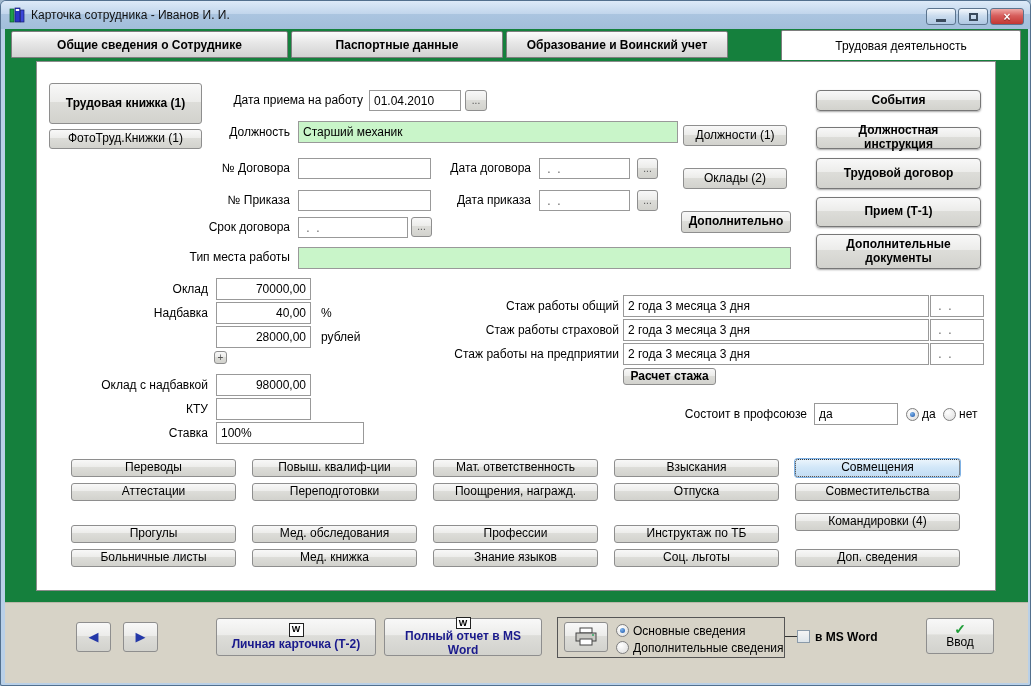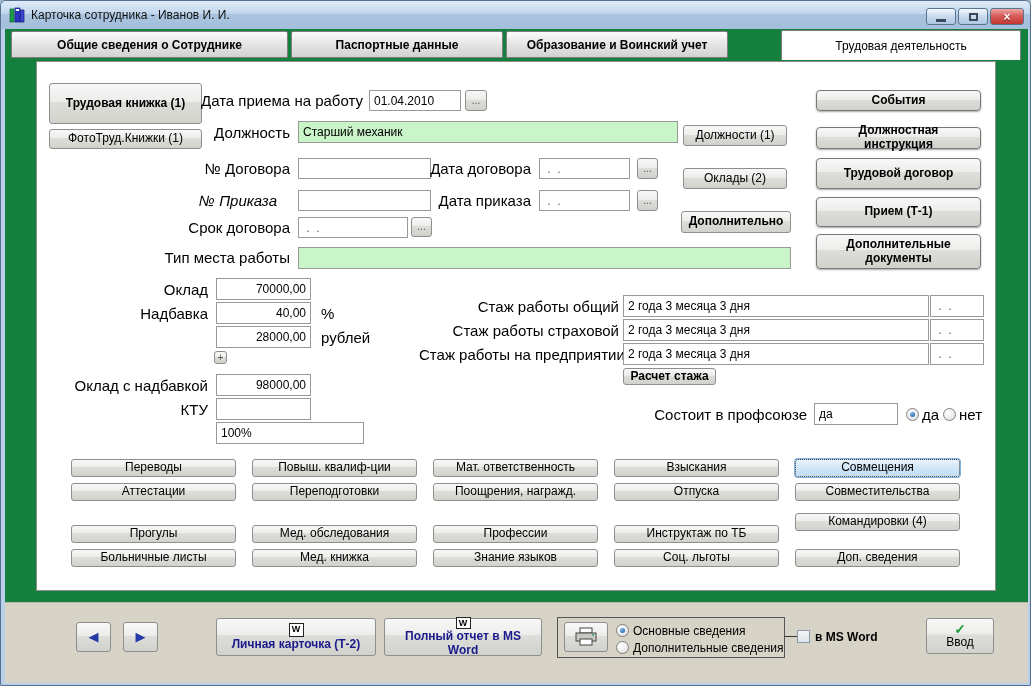--- a/index.html
+++ b/index.html
@@ -16,21 +16,21 @@
   .ctl.close{width:34px;background:linear-gradient(180deg,#F0A8A4,#D75E5C 45%,#C23732);}
   .min-glyph{width:10px;height:3px;background:#3A4A5C;margin-top:7px;}
   .max-glyph{width:9px;height:8px;border:2px solid #3A4A5C;background:transparent;}
   .x-glyph{color:#FFF;font-size:12px;font-weight:bold;line-height:1;text-shadow:0 1px 1px #7A1E1B;}
   .content{position:absolute;left:4px;top:28px;width:1023px;height:654px;background:#15803d;}
   .tab{position:absolute;top:2px;height:27px;display:flex;align-items:center;justify-content:center;
        font-size:12px;font-weight:bold;background:linear-gradient(180deg,#FCFCFC,#E6E6E6 45%,#D2D2D2);
        border:1px solid #7E7E7E;border-radius:2px 2px 0 0;}
   .tab.active{top:1px;height:30px;background:#FFF;border-bottom:none;font-weight:normal;z-index:3;}
   .groupbox{position:absolute;left:31px;top:32px;width:960px;height:530px;border:1px solid #8C8C8C;background:#FFF;}
-  .lbl{position:absolute;font-size:15px;color:#000;line-height:21px;text-align:right;white-space:nowrap;}
+  .lbl{position:absolute;font-size:12px;color:#000;line-height:21px;text-align:right;white-space:nowrap;}
   .lbl.left{text-align:left;}
   .field{position:absolute;font-size:12px;border:1px solid #999;background:#FFF;padding:0 4px;
        font-family:"Liberation Sans",sans-serif;color:#000;outline:none;}
   .field.green{background:#C9F5C9;}
   .field.num{text-align:right;}
   .field.date{color:#666;}
   .btn{position:absolute;display:flex;align-items:center;justify-content:center;font-size:12px;color:#000;
        background:linear-gradient(180deg,#F8F8F8,#ECECEA 45%,#DDDDD9 46%,#D2D2CD);
        border:1px solid #8E8E8E;border-radius:3px;cursor:default;text-align:center;line-height:1.15;}
   .btn.bold{font-weight:bold;}
@@ -111,21 +111,21 @@
     <input class="field green" style="left: 293px; top: 92px; width: 380px; height: 22px;" value="Старший механик">
     <button class="btn" style="left:678px;top:96px;width:104px;height:21px;">Должности (1)</button>
 
     <div class="lbl" style="left:85px;top:129px;width:200px;">№ Договора</div>
     <input class="field" style="left: 293px; top: 129px; width: 133px; height: 21px;" value="">
     <div class="lbl" style="left:326px;top:129px;width:200px;">Дата договора</div>
     <input class="field date" style="left: 534px; top: 129px; width: 91px; height: 21px;" value=" .  .">
     <button class="btn small" style="left:632px;top:129px;width:21px;height:21px;">...</button>
     <button class="btn" style="left:678px;top:139px;width:104px;height:21px;">Оклады (2)</button>
 
-    <div class="lbl" style="left:72px;top:161px;width:200px;font-style:italic;">№ Приказа</div>
+    <div class="lbl" style="left:85px;top:161px;width:200px;">№ Приказа</div>
     <input class="field" style="left: 293px; top: 161px; width: 133px; height: 21px;" value="">
     <div class="lbl" style="left:326px;top:161px;width:200px;">Дата приказа</div>
     <input class="field date" style="left: 534px; top: 161px; width: 91px; height: 21px;" value=" .  .">
     <button class="btn small" style="left:632px;top:161px;width:21px;height:21px;">...</button>
 
     <div class="lbl" style="left:85px;top:188px;width:200px;">Срок договора</div>
     <input class="field date" style="left: 293px; top: 188px; width: 110px; height: 21px;" value=" .  .">
     <button class="btn small" style="left:406px;top:188px;width:21px;height:20px;">...</button>
     <button class="btn bold" style="left:676px;top:182px;width:110px;height:22px;">Дополнительно</button>
 
@@ -143,20 +143,21 @@
     <div class="lbl" style="left:3px;top:274px;width:200px;">Надбавка</div>
     <input class="field num" style="left: 211px; top: 273px; width: 95px; height: 22px;" value="40,00">
     <div class="lbl left" style="left:316px;top:274px;width:30px;">%</div>
     <input class="field num" style="left: 211px; top: 297px; width: 95px; height: 22px;" value="28000,00">
     <div class="lbl left" style="left:316px;top:298px;width:60px;">рублей</div>
     <button class="btn small" style="left:209px;top:322px;width:13px;height:13px;font-size:10px;padding:0;">+</button>
     <div class="lbl" style="left:3px;top:346px;width:200px;">Оклад с надбавкой</div>
     <input class="field num" style="left: 211px; top: 345px; width: 95px; height: 22px;" value="98000,00">
     <div class="lbl" style="left:3px;top:370px;width:200px;">КТУ</div>
     <input class="field" style="left: 211px; top: 369px; width: 95px; height: 22px;" value="">
+    <div class="lbl" style="left:3px;top:394px;width:200px;">Ставка</div>
     <input class="field" style="left: 211px; top: 393px; width: 148px; height: 22px;" value="100%">
 
     <div class="lbl" style="left:414px;top:267px;width:200px;">Стаж работы общий</div>
     <input class="field" style="left: 618px; top: 266px; width: 306px; height: 22px;" value="2 года 3 месяца 3 дня">
     <input class="field date" style="left: 925px; top: 266px; width: 54px; height: 22px;" value=" .  .">
     <div class="lbl" style="left:414px;top:291px;width:200px;">Стаж работы страховой</div>
     <input class="field" style="left: 618px; top: 290px; width: 306px; height: 22px;" value="2 года 3 месяца 3 дня">
     <input class="field date" style="left: 925px; top: 290px; width: 54px; height: 22px;" value=" .  .">
     <div class="lbl" style="left:414px;top:315px;width:200px;">Стаж работы на предприятии</div>
     <input class="field" style="left: 618px; top: 314px; width: 306px; height: 22px;" value="2 года 3 месяца 3 дня">

